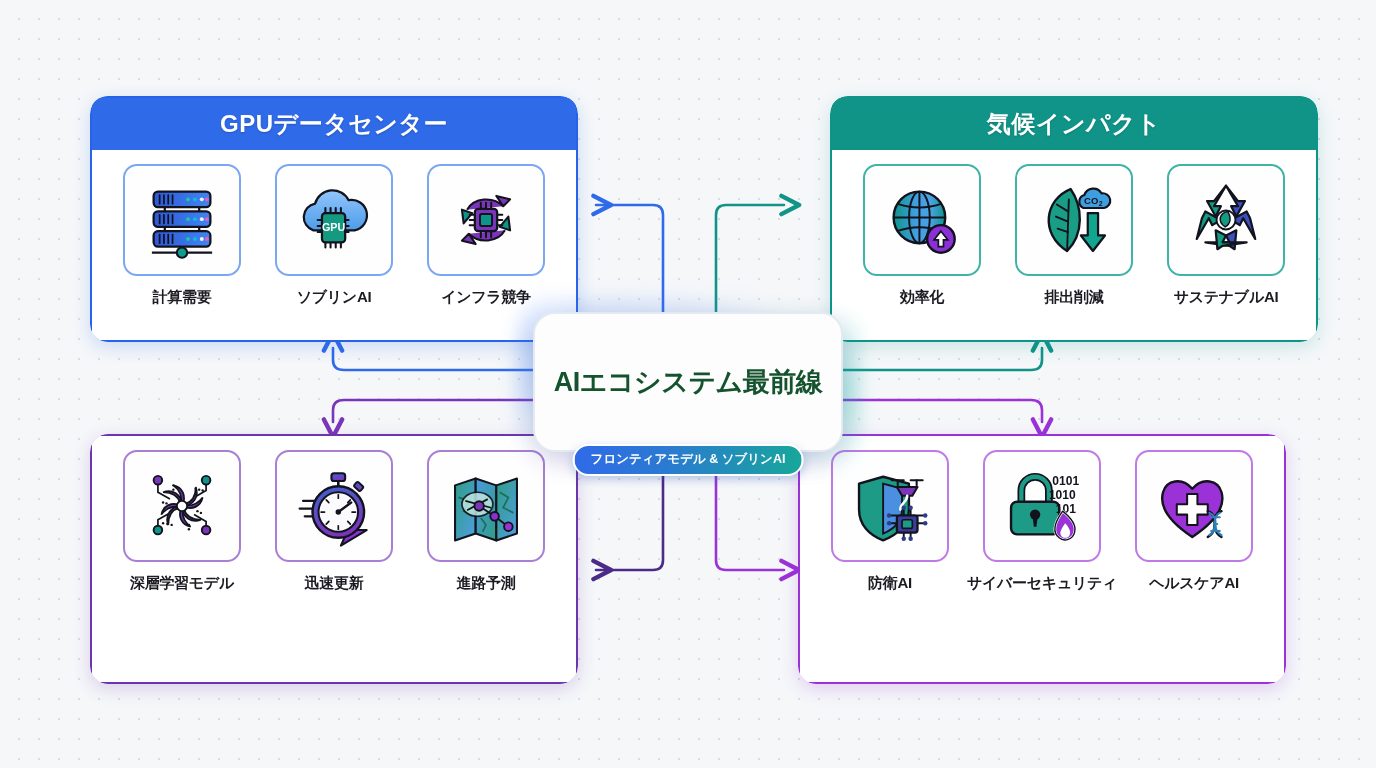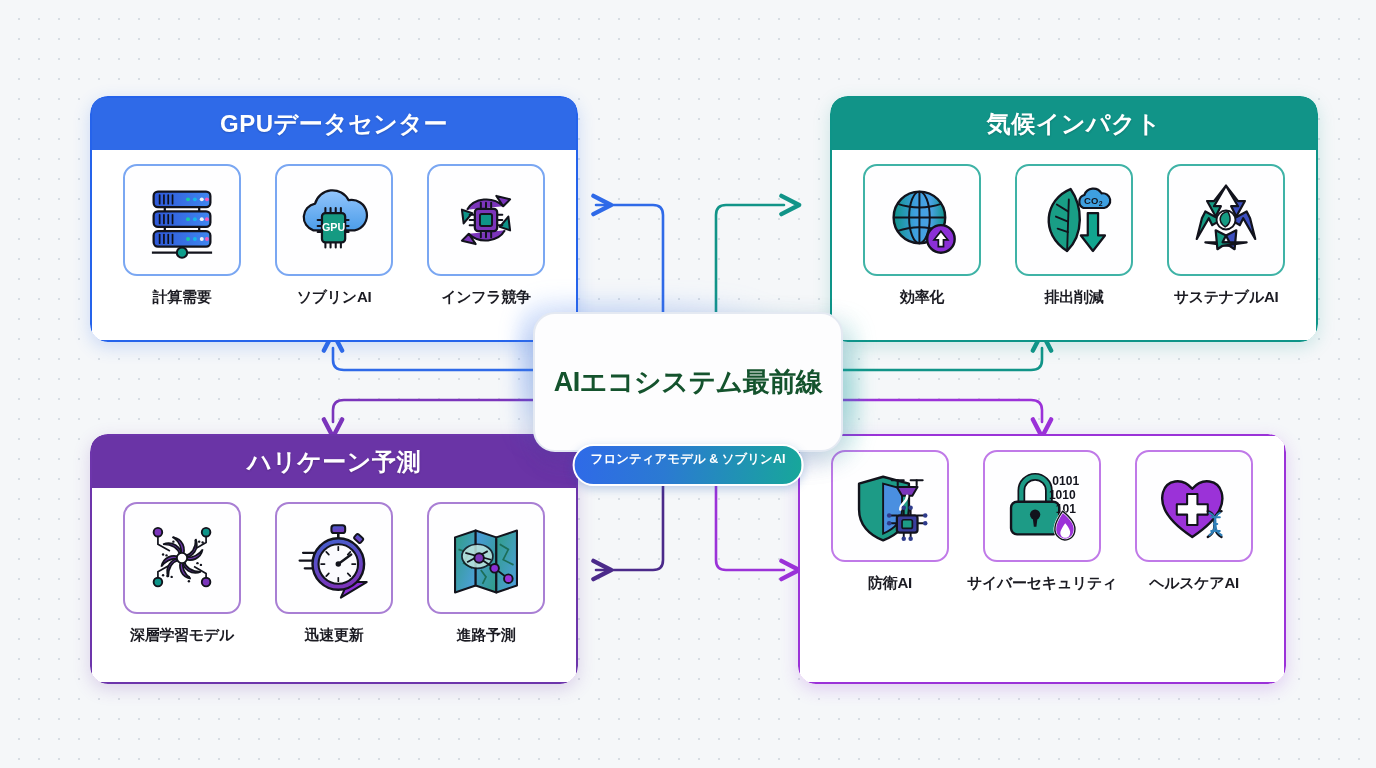--- a/index.html
+++ b/index.html
@@ -117,21 +117,21 @@
     box-shadow: 0 8px 26px rgba(40,60,120,.18);
   }
   #hub-title {
     font-size: 27px; font-weight: bold; color: #14532d;
     letter-spacing: -0.5px;
   }
   #hub-badge {
     position: absolute;
     left: 50%; transform: translateX(-50%);
     top: 132px;
-    padding: 5px 16px 16px;
+    padding: 5px 16px 6px;
     border-radius: 999px;
     background: linear-gradient(95deg, #2f6ae8 0%, #2b7ad2 40%, #17a79a 100%);
     color: #ffffff;
     font-size: 12.5px;
     font-weight: bold;
     white-space: nowrap;
     border: 2px solid #ffffff;
     box-shadow: 0 3px 10px rgba(30,90,180,.28);
     z-index: 7;
   }
@@ -379,21 +379,20 @@
           </div>
           <div class="cell-label">サステナブルAI</div>
         </div>
 
       </div>
     </div>
   </div>
 
   <div class="panel" id="panel-hurricane">
     <div class="panel-inner">
-      <div class="panel-head">ハリケーン予測</div>
       <div class="panel-body">
 
         <div class="cell">
           <div class="tile">
             <svg class="ic" viewBox="0 0 100 100">
               <g stroke="#12131c" stroke-width="2" fill="none">
                 <path d="M22,22 L22,34 L36,42"></path>
                   <path d="M78,22 L78,32 L64,40"></path>
                 <path d="M22,78 L22,66 L36,58"></path>
                   <path d="M78,78 L78,68 L64,60"></path>

